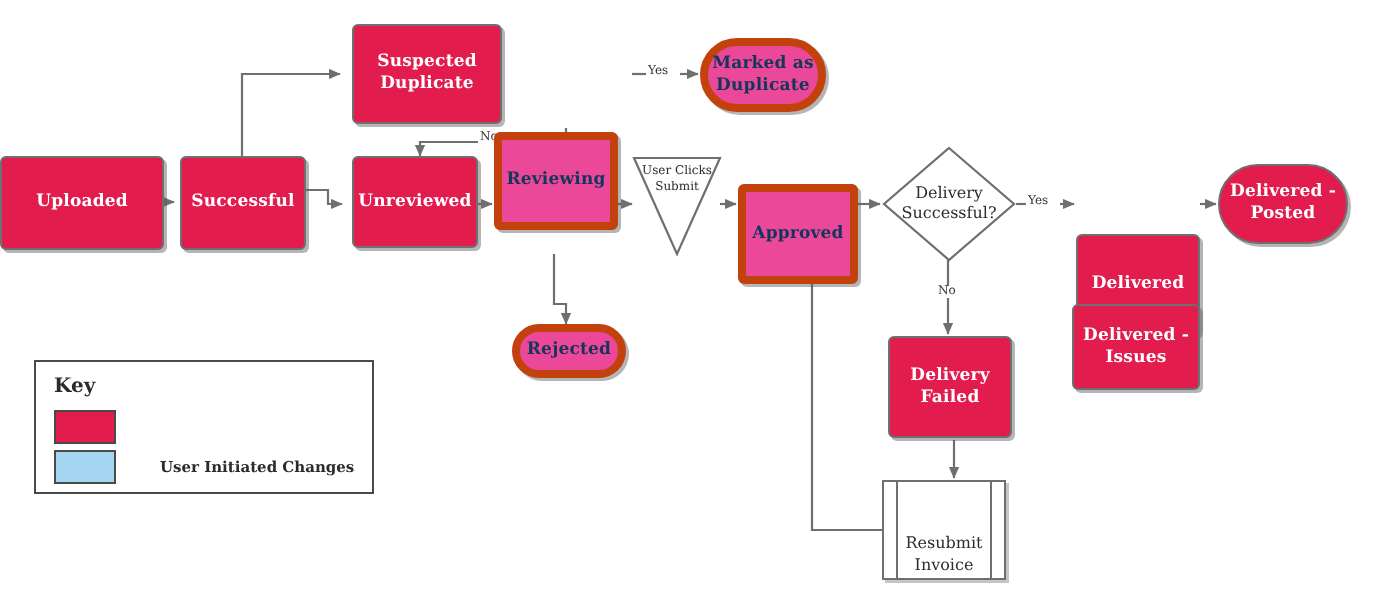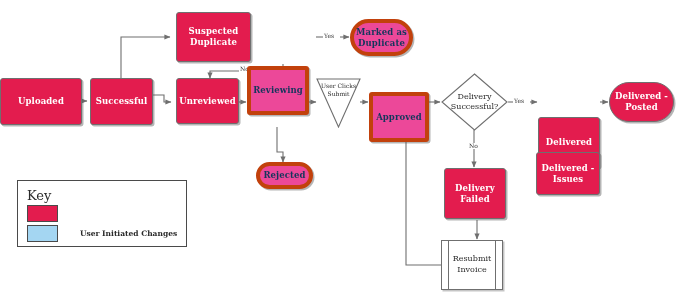--- a/index.html
+++ b/index.html
@@ -90,21 +90,21 @@
     z-index: 2;
   }
 
   .proc {
     position: absolute;
     box-sizing: border-box;
     background: #ffffff;
     border: 1px solid #6f6f6f;
     box-shadow: 1.5px 1.5px 0 rgba(90,90,90,0.35);
     display: flex;
-    align-items: center;
+    align-items: flex-end;
     justify-content: center;
   }
   .proc .bar {
     position: absolute;
     top: 0; bottom: 0;
     width: 0;
     border-left: 1px solid #6f6f6f;
   }
   .proc .bar.l { left: 6px; }
   .proc .bar.r { right: 6px; }
@@ -129,22 +129,22 @@
   
   #legend {
     position: absolute;
     box-sizing: border-box;
     background: #ffffff;
     border: 1px solid #4a4a4a;
   }
   #legend .legend-title {
     position: absolute;
     left: 9px; top: 7px;
-    font-size: 13px;
-    font-weight: normal;
+    font-size: 10px;
+    font-weight: bold;
     color: #2b2b2b;
   }
   .legend-row {
     position: absolute;
     display: flex;
     align-items: center;
   }
   .legend-swatch {
     width: 31px;
     height: 17px;

